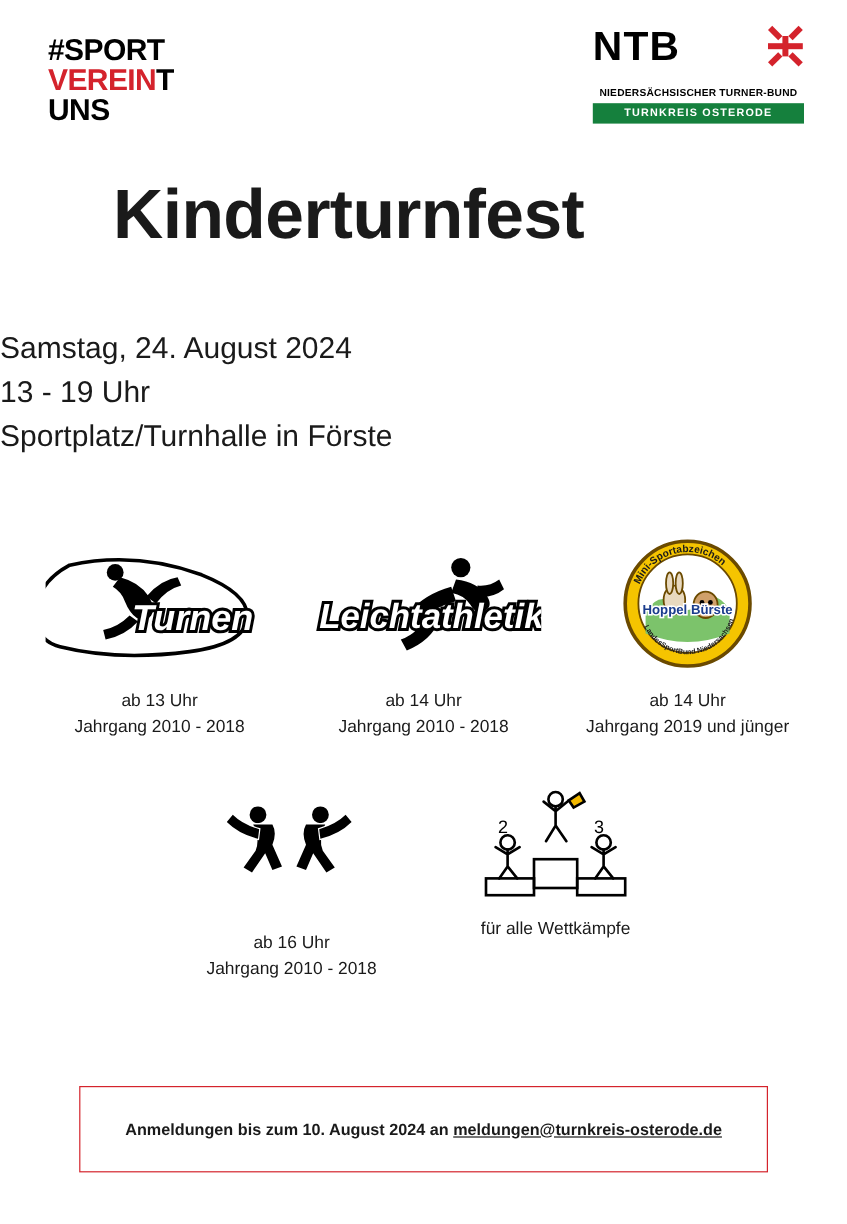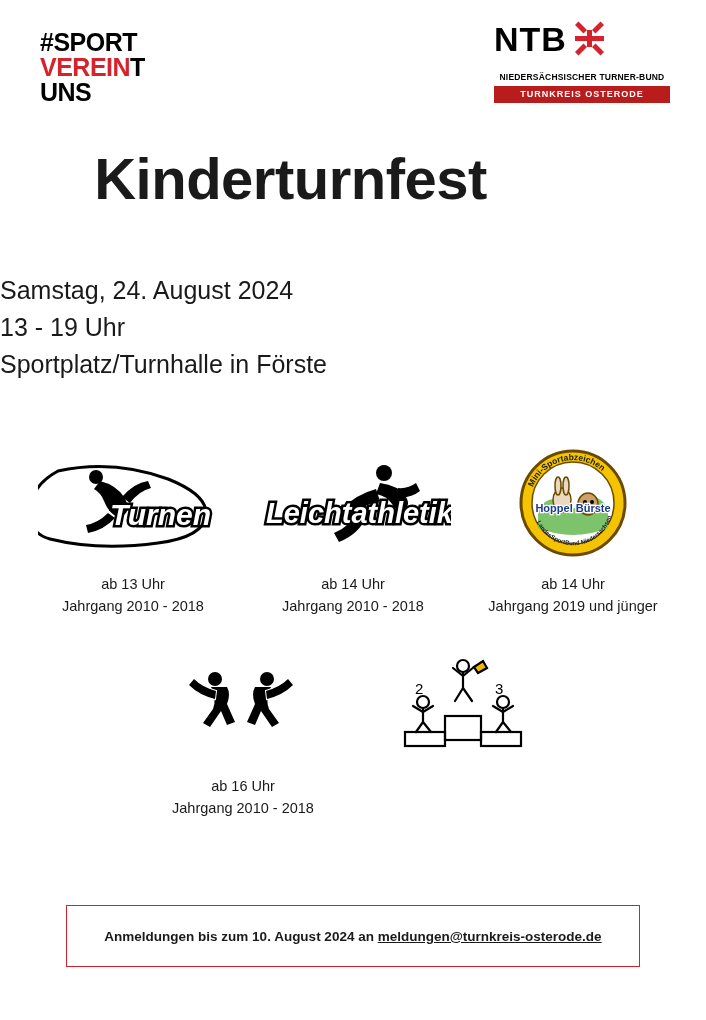--- a/index.html
+++ b/index.html
@@ -45,21 +45,21 @@
   .ntb-logo {
     position: absolute;
     right: 36px;
     top: 0px;
     width: 176px;
     text-align: center;
   }
   .ntb-top {
     display: flex;
     align-items: center;
-    justify-content: flex-start;
+    justify-content: space-between;
     gap: 8px;
   }
   .ntb-word {
     font-weight: bold;
     font-size: 34px;
     letter-spacing: 1px;
     line-height: 34px;
     color: #000;
   }
   .ntb-mark {
@@ -81,21 +81,21 @@
 
   .ntb-sub {
     font-size: 8.5px;
     font-weight: bold;
     letter-spacing: 0.2px;
     color: #000;
     margin-top: 16px;
   }
   .ntb-bar {
     margin-top: 4px;
-    background: #b91c1c;
+    background: #15803d;
     color: #ffffff;
     font-size: 9px;
     font-weight: bold;
     letter-spacing: 1px;
     padding: 3px 0 4px 0;
   }
 
   
   .title {
     position: absolute;
@@ -151,21 +151,21 @@
     font-size: 14.5px;
     margin-top: 6px;
   }
 
   
   .footer {
     position: absolute;
     left: 66px;
     top: 905px;
     width: 574px;
-    height: 62px;
+    height: 72px;
     border: 1.5px solid #d4232c;
     box-sizing: border-box;
     display: flex;
     align-items: center;
     justify-content: center;
   }
   .footer-text {
     font-size: 13.5px;
     font-weight: bold;
   }
@@ -315,20 +315,21 @@
           <path d="M110 58 v14 M110 62 l-10 -6 M110 62 l10 -6 M110 72 l-7 10 M110 72 l8 10"></path>
 
           <rect x="52" y="66" width="36" height="24"></rect>
           <rect x="12" y="82" width="40" height="14"></rect>
           <rect x="88" y="82" width="40" height="14"></rect>
         </g>
         <text x="22" y="44" font-family="Liberation Sans, sans-serif" font-size="15" fill="#000">2</text>
         <text x="102" y="44" font-family="Liberation Sans, sans-serif" font-size="15" fill="#000">3</text>
       </svg>
     </div>
+    <div class="cap2">für alle Wettkämpfe</div>
   </div>
 </div>
 
 <div class="footer">
   <div class="footer-text">
     <span>Anmeldungen bis zum 10. August 2024 an </span><a href="#">meldungen@turnkreis-osterode.de</a>
   </div>
 </div>
 
 </body></html>

